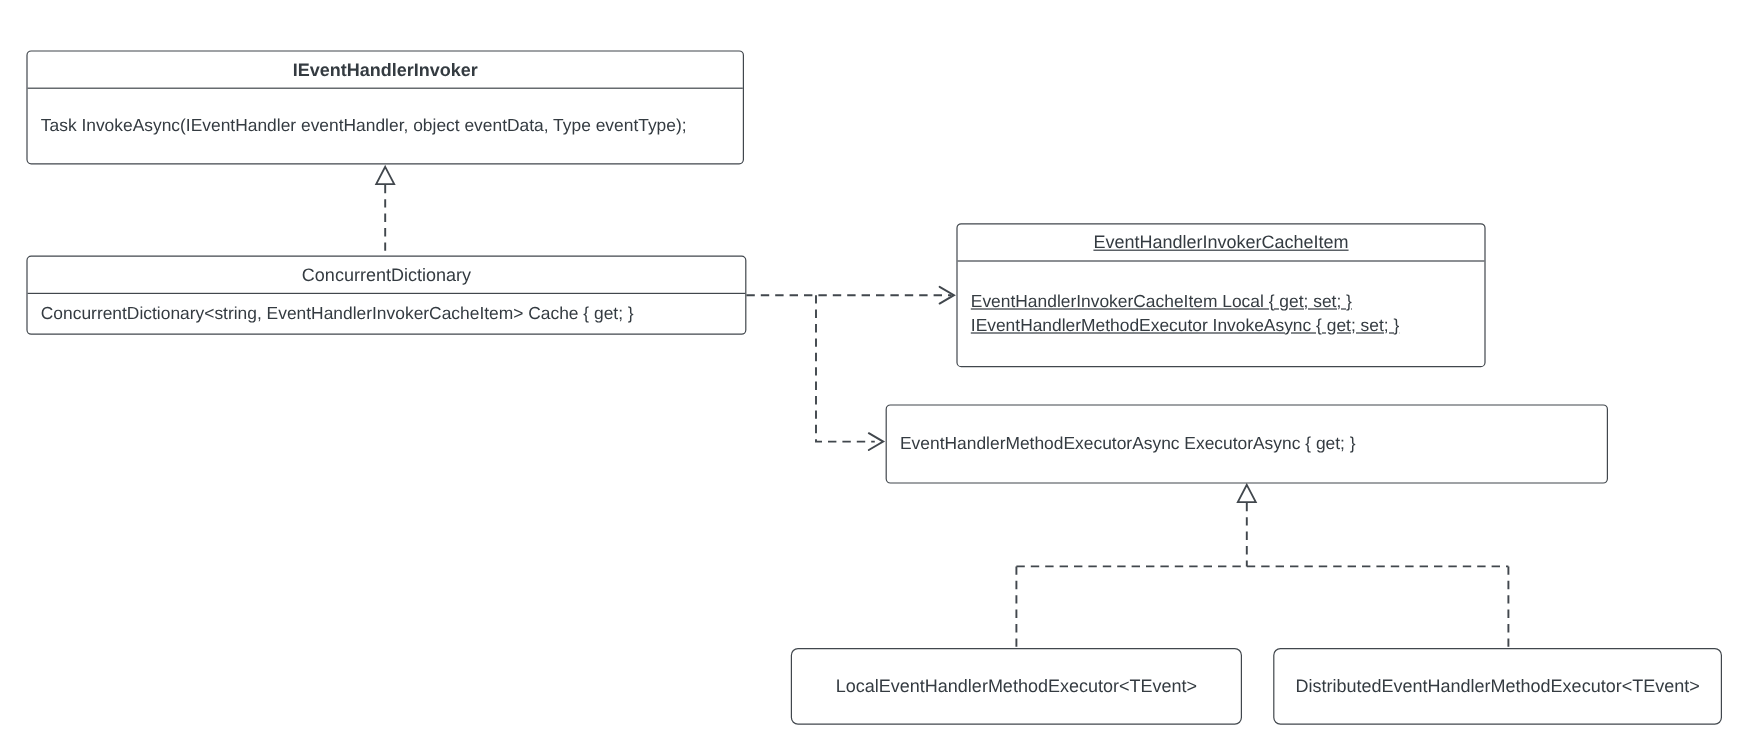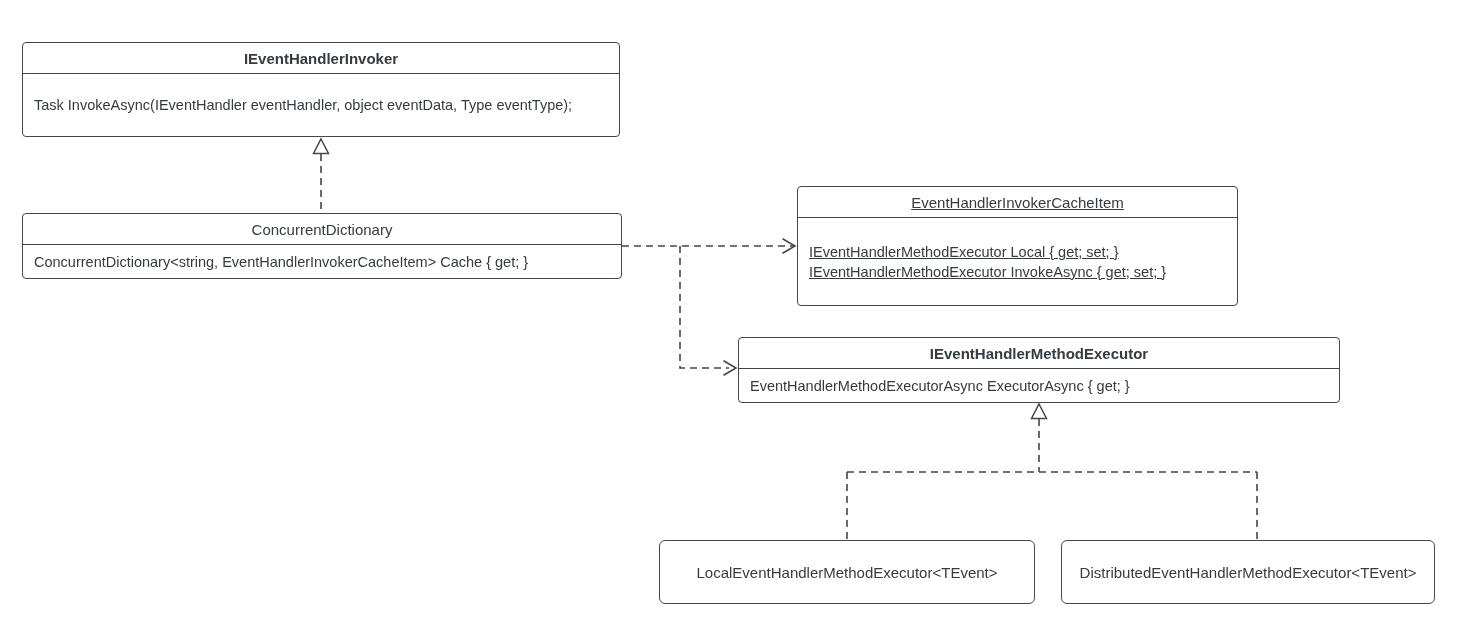--- a/index.html
+++ b/index.html
@@ -118,27 +118,26 @@
   <div class="class-box" style="left:22px; top:213px; width:600px; height:66px;">
     <div class="class-title">ConcurrentDictionary</div>
     <div class="class-body">
       <div class="member">ConcurrentDictionary&lt;string, EventHandlerInvokerCacheItem&gt; Cache { get; }</div>
     </div>
   </div>
 
   <div class="class-box" style="left:797px; top:186px; width:441px; height:120px;text-decoration:underline;">
     <div class="class-title">EventHandlerInvokerCacheItem</div>
     <div class="class-body">
-      <div class="member">IEventHandlerMethodExecutor Local { get; set; }</div>
+      <div class="member">EventHandlerInvokerCacheItem Local { get; set; }</div>
       <div class="member">IEventHandlerMethodExecutor InvokeAsync { get; set; }</div>
     </div>
   </div>
 
   <div class="class-box" style="left:738px; top:337px; width:602px; height:66px;">
-    <div class="class-title bold">IEventHandlerMethodExecutor</div>
     <div class="class-body">
       <div class="member">EventHandlerMethodExecutorAsync ExecutorAsync { get; }</div>
     </div>
   </div>
 
   <div class="class-box single" style="left:1061px; top:540px; width:374px; height:64px;">
     <div class="class-title">DistributedEventHandlerMethodExecutor&lt;TEvent&gt;</div>
   </div>
 
   <div class="class-box single" style="left:659px; top:540px; width:376px; height:64px;">

